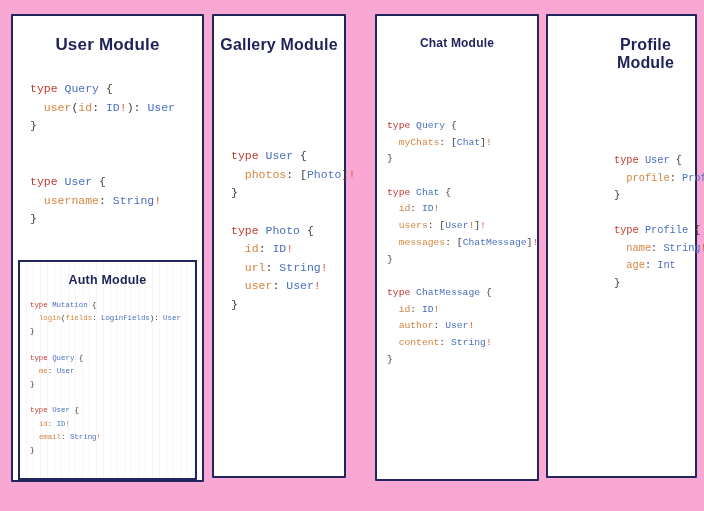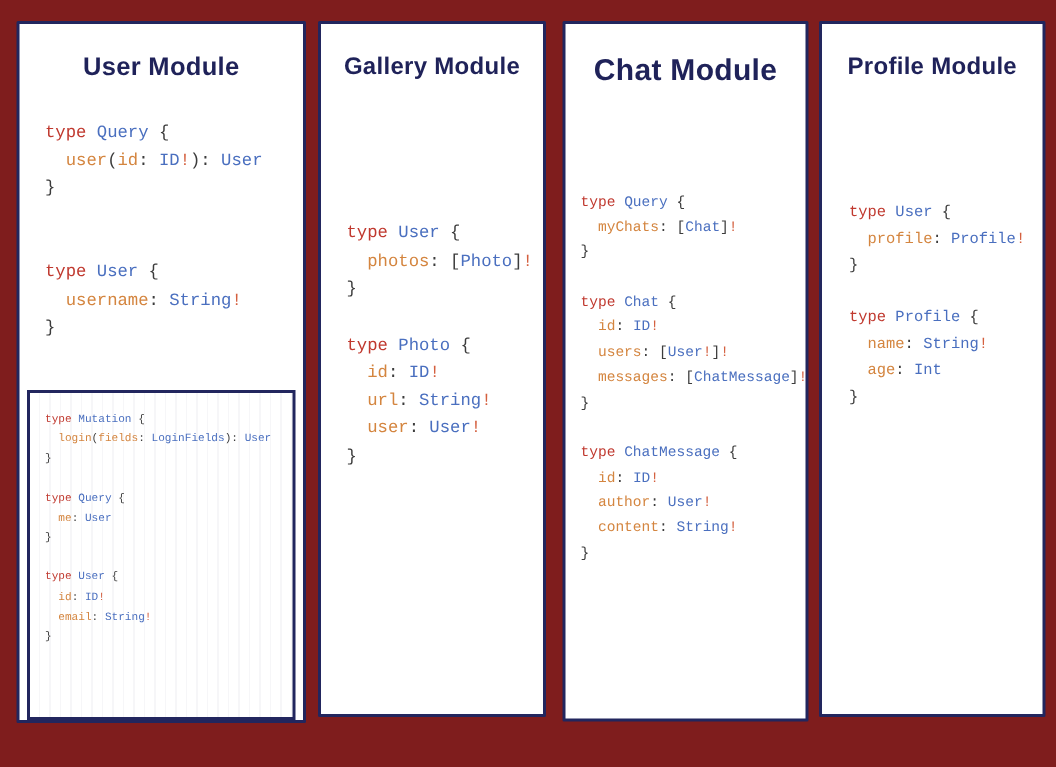--- a/index.html
+++ b/index.html
@@ -11,21 +11,21 @@
     width: 704px;
     height: 511px;
     position: relative;
     font-family: "Liberation Sans", sans-serif;
     overflow: hidden;
   }
 
   .canvas {
     position: absolute;
     inset: 0;
-    background: #7f1d1d;
+    background: #f9a8d4;
   }
 
   .panel {
     position: absolute;
     box-sizing: border-box;
     background: #ffffff;
     border: 2px solid #22265e;
     border-radius: 1px;
   }
 
@@ -67,49 +67,50 @@
     background:
       repeating-linear-gradient(90deg,
         #ffffff 0px, #ffffff 6px,
         #f6f6f8 6px, #f6f6f8 7px);
   }
   #panel-auth .panel-title { font-size: 12.5px; margin-top: 11px; }
   #panel-auth .code { font-size: 7.4px; margin: 12px 0 16px 10px; line-height: 1.78; }
 
   
   #panel-gallery {
-    left: 212px; top: 14px; width: 152px; height: 464px;
+    left: 212px; top: 14px; width: 134px; height: 464px;
   }
   #panel-gallery .panel-title { font-size: 16px; margin-top: 20px; }
   #panel-gallery .code { font-size: 11.5px; margin: 93px 0 0 17px; }
 
   
   #panel-chat {
     left: 375px; top: 14px; width: 164px; height: 467px;
   }
-  #panel-chat .panel-title { font-size: 20px; margin-top: 20px; }
+  #panel-chat .panel-title { font-size: 12px; margin-top: 20px; }
   #panel-chat .code { font-size: 9.7px; margin: 68px 0 0 10px; line-height: 1.72; }
 
   
   #panel-profile {
-    left: 546px; top: 14px; width: 151px; height: 464px;
+    left: 546px; top: 14px; width: 151px; height: 464px; padding-left: 48px;
   }
   #panel-profile .panel-title { font-size: 16px; margin-top: 20px; }
   #panel-profile .code { font-size: 10.3px; margin: 80px 0 0 18px; line-height: 1.70; }
 </style>
 </head>
 <body>
 
 <div class="canvas">
 
   <div class="panel" id="panel-user">
     <div class="panel-title">User Module</div>
     <div class="code"><div><span class="kw">type</span>&nbsp;<span class="tn">Query</span>&nbsp;<span class="pn">{</span></div><div>&nbsp;&nbsp;<span class="fld">user</span><span class="pn">(</span><span class="fld">id</span><span class="pn">:&nbsp;</span><span class="ty">ID</span><span class="bang">!</span><span class="pn">)</span><span class="pn">:&nbsp;</span><span class="ty">User</span></div><div><span class="pn">}</span></div><div>&nbsp;</div><div>&nbsp;</div><div><span class="kw">type</span>&nbsp;<span class="tn">User</span>&nbsp;<span class="pn">{</span></div><div>&nbsp;&nbsp;<span class="fld">username</span><span class="pn">:&nbsp;</span><span class="ty">String</span><span class="bang">!</span></div><div><span class="pn">}</span></div></div>
 
     <div id="panel-auth">
+      <div class="panel-title">Auth Module</div>
       <div class="code"><div><span class="kw">type</span>&nbsp;<span class="tn">Mutation</span>&nbsp;<span class="pn">{</span></div><div>&nbsp;&nbsp;<span class="fld">login</span><span class="pn">(</span><span class="fld">fields</span><span class="pn">:&nbsp;</span><span class="ty">LoginFields</span><span class="pn">)</span><span class="pn">:&nbsp;</span><span class="ty">User</span></div><div><span class="pn">}</span></div><div>&nbsp;</div><div><span class="kw">type</span>&nbsp;<span class="tn">Query</span>&nbsp;<span class="pn">{</span></div><div>&nbsp;&nbsp;<span class="fld">me</span><span class="pn">:&nbsp;</span><span class="ty">User</span></div><div><span class="pn">}</span></div><div>&nbsp;</div><div><span class="kw">type</span>&nbsp;<span class="tn">User</span>&nbsp;<span class="pn">{</span></div><div>&nbsp;&nbsp;<span class="fld">id</span><span class="pn">:&nbsp;</span><span class="ty">ID</span><span class="bang">!</span></div><div>&nbsp;&nbsp;<span class="fld">email</span><span class="pn">:&nbsp;</span><span class="ty">String</span><span class="bang">!</span></div><div><span class="pn">}</span></div></div>
     </div>
   </div>
 
   <div class="panel" id="panel-gallery">
     <div class="panel-title">Gallery Module</div>
     <div class="code"><div><span class="kw">type</span>&nbsp;<span class="tn">User</span>&nbsp;<span class="pn">{</span></div><div>&nbsp;&nbsp;<span class="fld">photos</span><span class="pn">:&nbsp;</span><span class="pn">[</span><span class="ty">Photo</span><span class="pn">]</span><span class="bang">!</span></div><div><span class="pn">}</span></div><div>&nbsp;</div><div><span class="kw">type</span>&nbsp;<span class="tn">Photo</span>&nbsp;<span class="pn">{</span></div><div>&nbsp;&nbsp;<span class="fld">id</span><span class="pn">:&nbsp;</span><span class="ty">ID</span><span class="bang">!</span></div><div>&nbsp;&nbsp;<span class="fld">url</span><span class="pn">:&nbsp;</span><span class="ty">String</span><span class="bang">!</span></div><div>&nbsp;&nbsp;<span class="fld">user</span><span class="pn">:&nbsp;</span><span class="ty">User</span><span class="bang">!</span></div><div><span class="pn">}</span></div></div>
   </div>
 
   <div class="panel" id="panel-chat">

